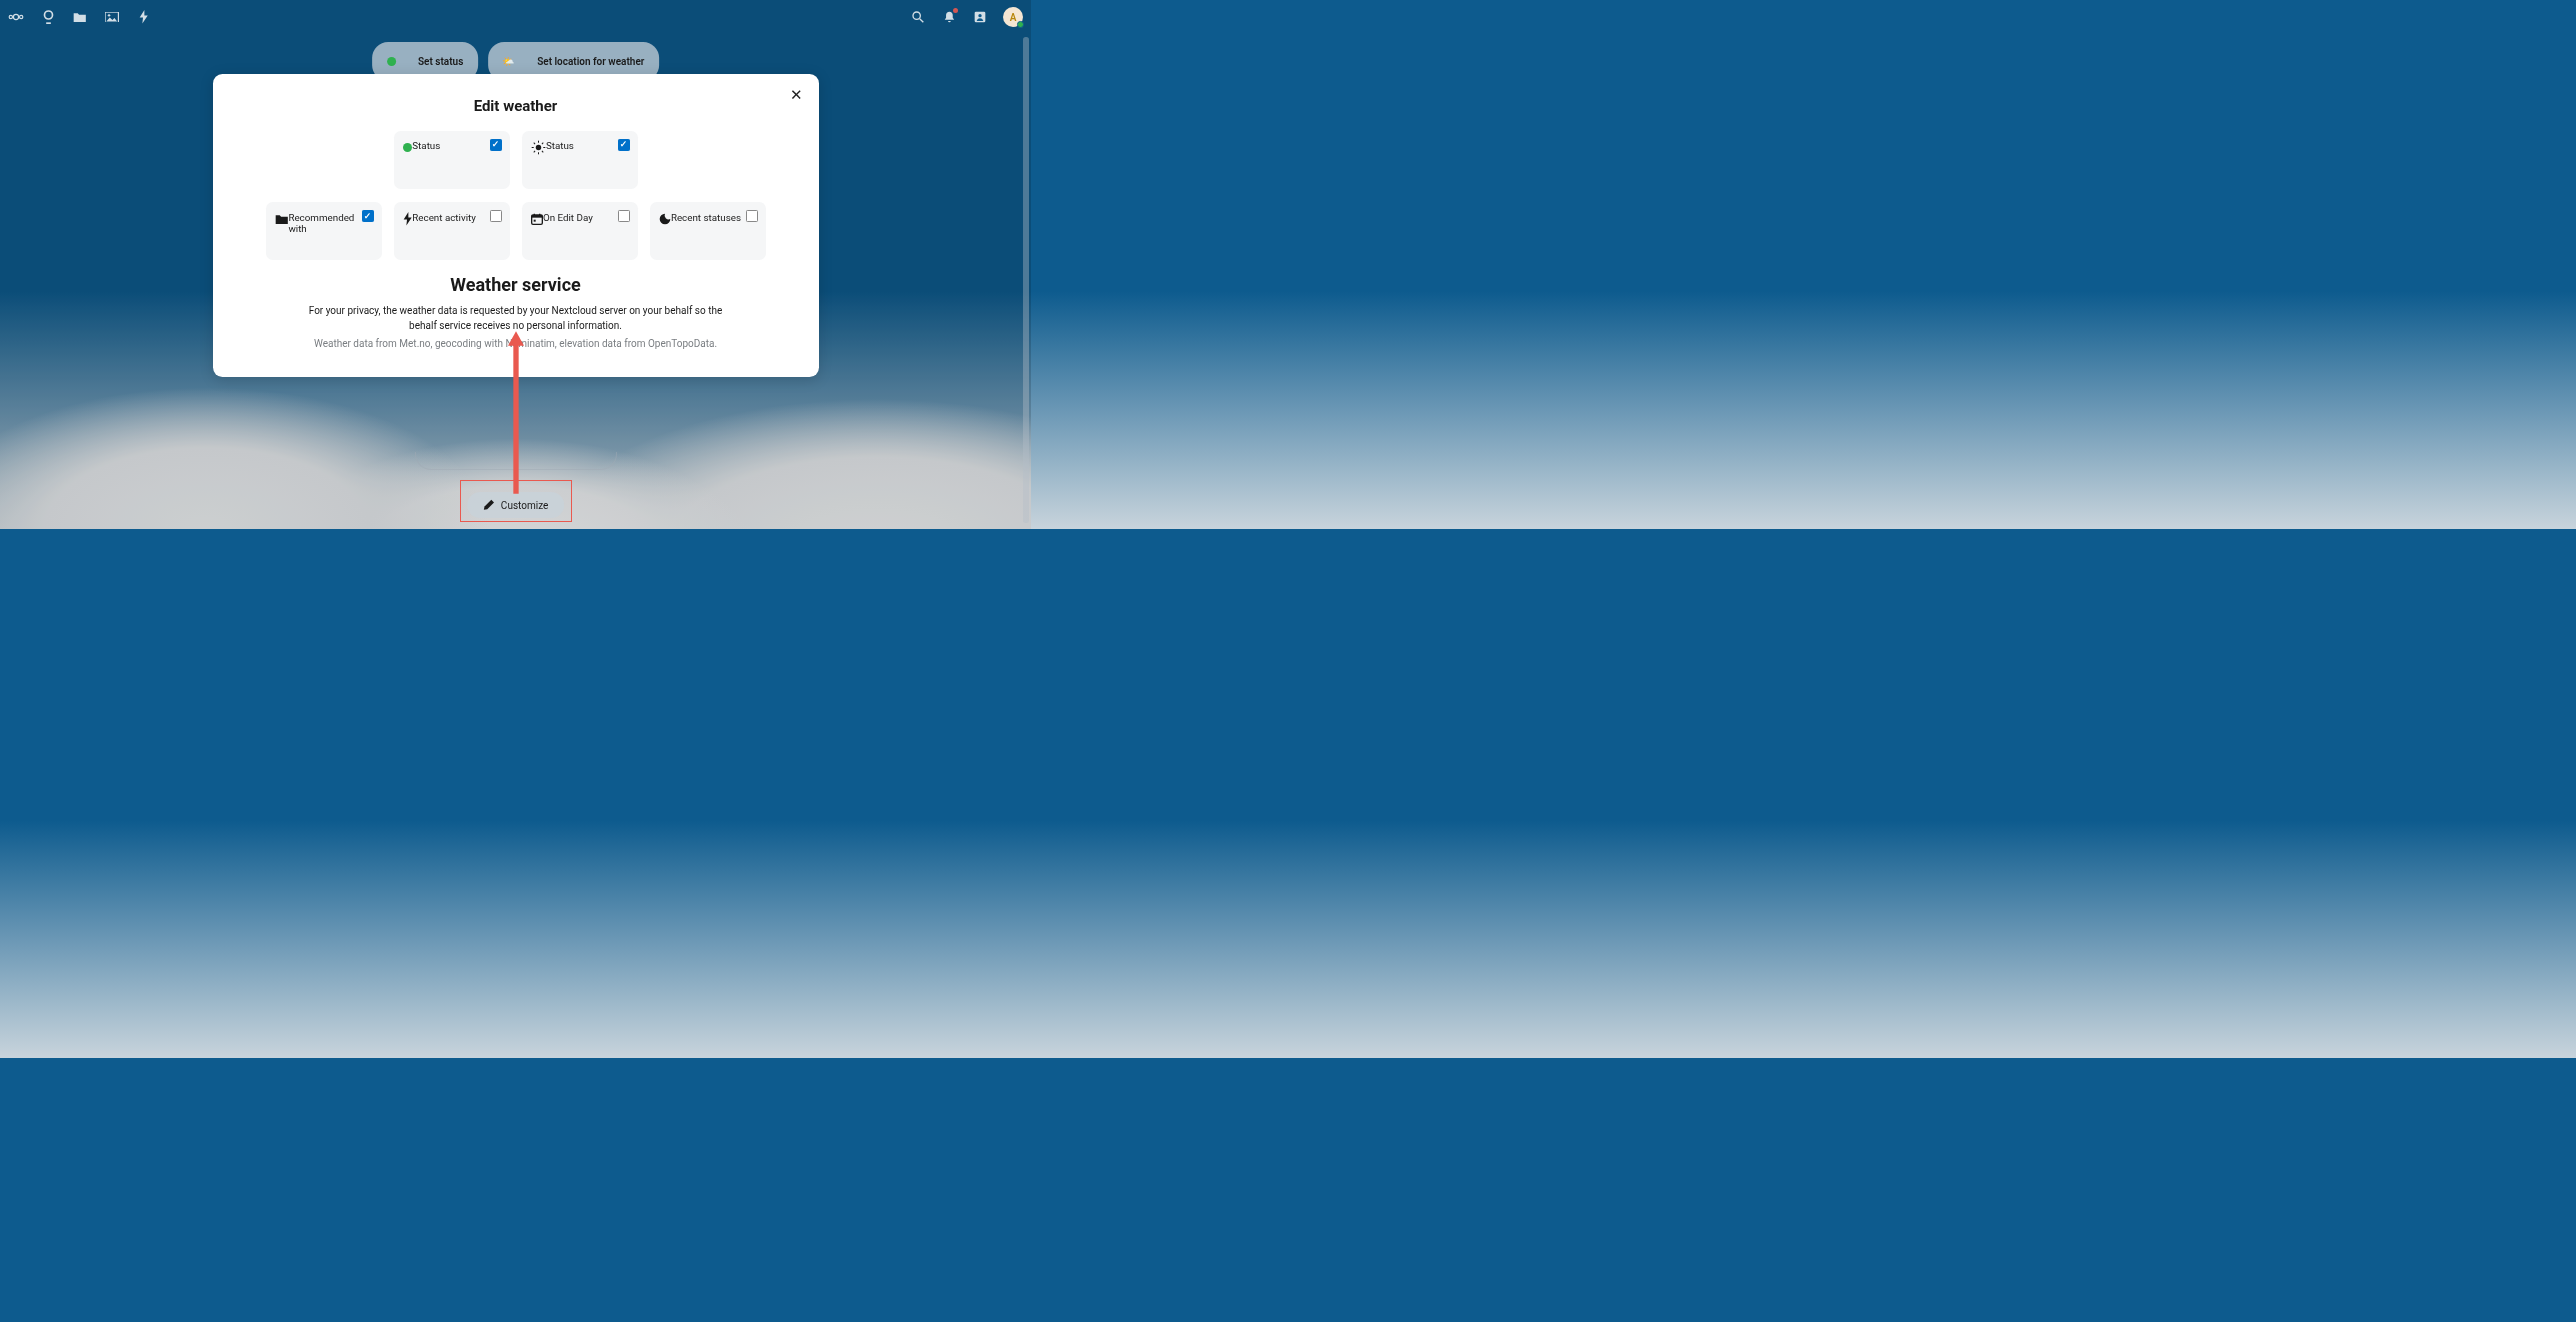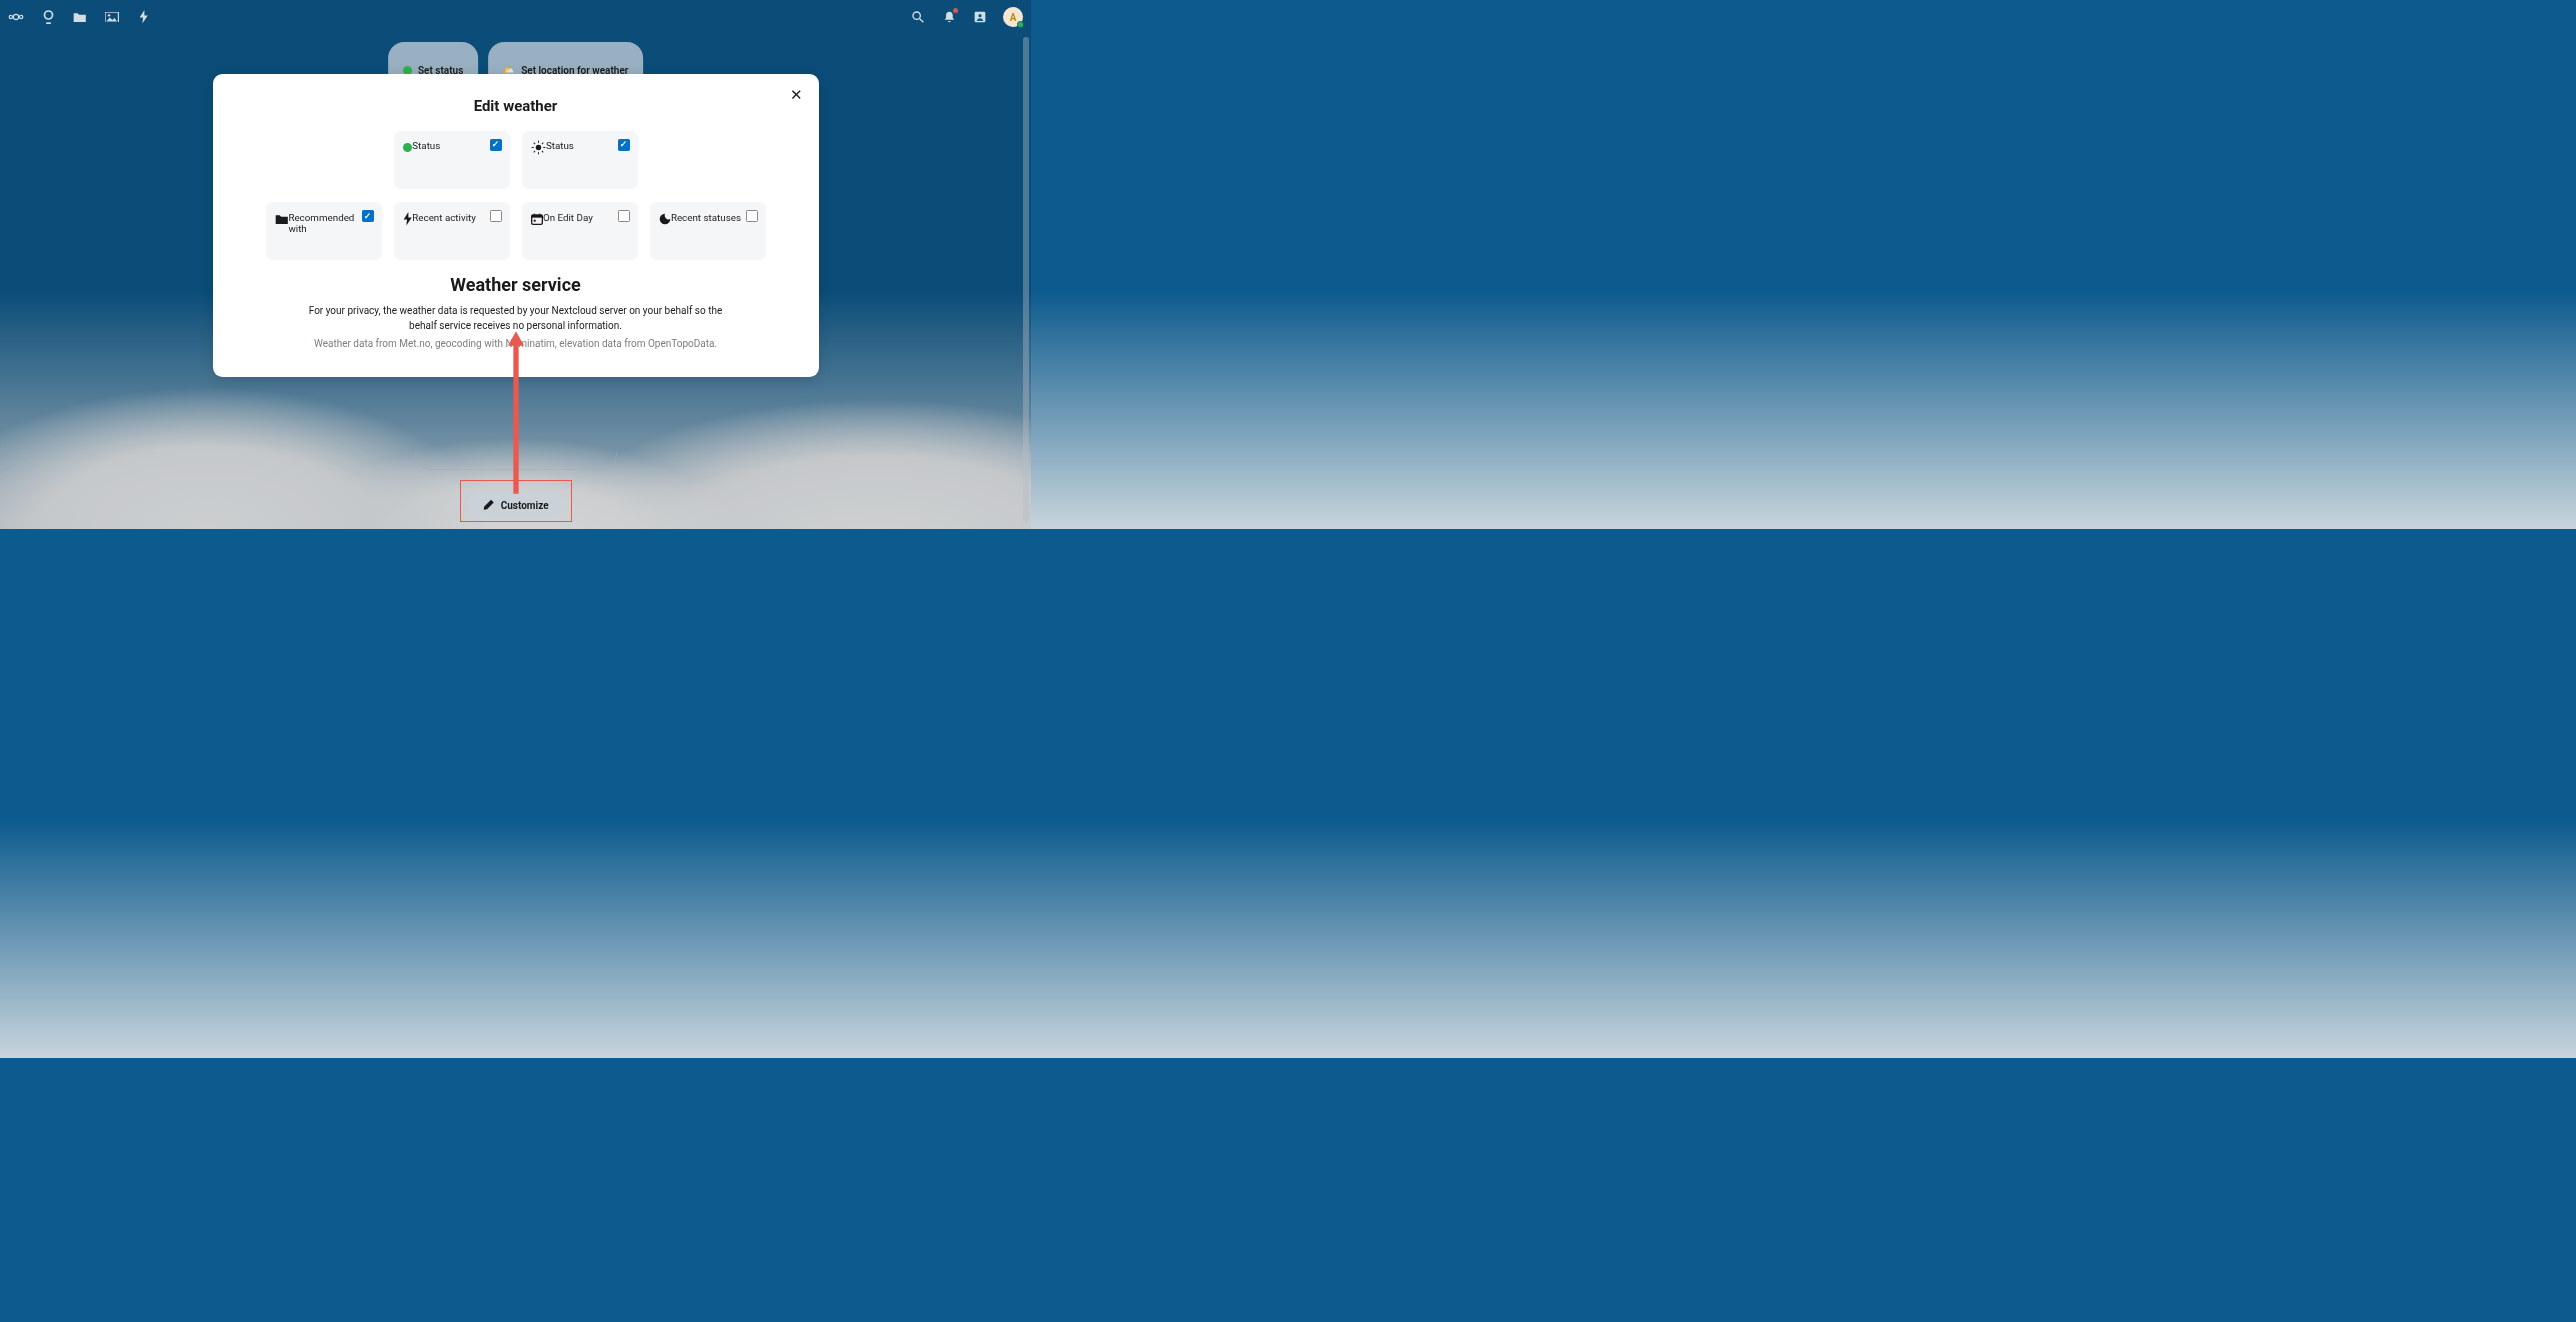--- a/index.html
+++ b/index.html
@@ -69,44 +69,44 @@
 .pill-row {
   position: absolute;
   top: 42px;
   left: 50%;
   transform: translateX(-50%);
   display: flex;
   gap: 9.4px;
   z-index: 3;
 }
 .pill {
-  display: flex; align-items: center; gap: 6px;
+  display: flex; align-items: center; gap: 22px;
   background: rgba(200,210,218,0.75);
-  padding: 23px 15px;
+  padding: 14px 15px;
   border-radius: 16px;
   font-weight: 600;
   color: #1a1a1a;
   font-size: 10px;
 }
 .status-dot-green { width: 9.4px; height: 9.4px; border-radius: 50%; background: #2fb14f; }
 
 
 .customize-wrap {
   position: absolute;
   bottom: 10.8px;
   left: 50%;
   transform: translateX(-50%);
   z-index: 3;
 }
 .customize-btn {
   display: flex; align-items: center; gap: 6.7px;
   background: rgba(200,210,218,0.78);
   padding: 7.4px 16px;
   border-radius: 16px;
-  font-weight: 700;
+  font-weight: 400;
   color: #1a1a1a;
   font-size: 10px;
 }
 .customize-highlight {
   position: absolute;
   border: 1.3px solid #e9594f;
   pointer-events: none;
   z-index: 4;
 }
 

